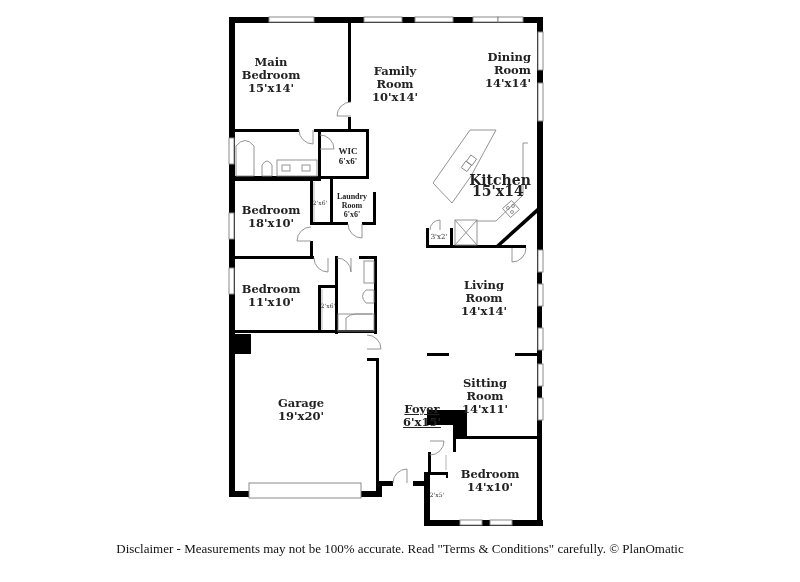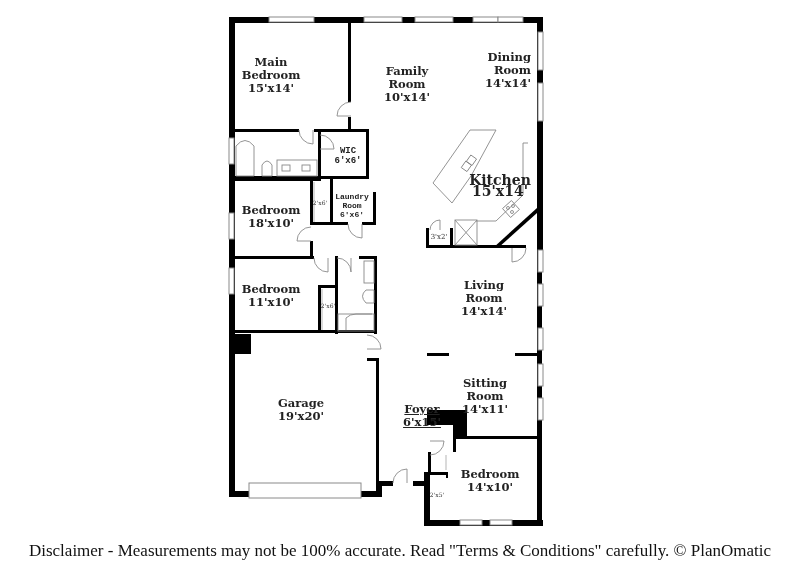--- a/index.html
+++ b/index.html
@@ -6,24 +6,24 @@
   body { width:800px; height:582px; position:relative; overflow:hidden; font-family:"DejaVu Serif", serif; }
   #plan { position:absolute; left:0; top:0; width:800px; height:582px; }
   .wall { fill:#000000; }
   .win { fill:#ffffff; stroke:#8a8a8a; stroke-width:1; }
   .win-line { stroke:#b5b5b5; stroke-width:1; }
   .fixture { fill:none; stroke:#888888; stroke-width:0.9; }
   .door { fill:none; stroke:#8a8a8a; stroke-width:0.9; }
   .room-label { position:absolute; text-align:center; font-family:"DejaVu Serif", serif; font-weight:bold; color:#222; font-size:11.5px; line-height:13px; transform:translateX(-50%); white-space:nowrap; }
   .room-label .dim { font-weight:bold; display:block; }
   .room-label .name { display:block; }
-  .small-label { position:absolute; font-family:Liberation Mono, monospace; font-size:6.5px; color:#222; transform:translateX(-50%); white-space:nowrap; }
+  .small-label { position:absolute; font-family:Liberation Serif, serif; font-size:6.5px; color:#222; transform:translateX(-50%); white-space:nowrap; }
   .small-label.mid { font-size:9px; font-weight:bold; line-height:10px; text-align:center; }
   .closet-label { position:absolute; font-family:"DejaVu Serif", serif; font-size:6px; color:#333; transform:translate(-50%,-50%); white-space:nowrap; }
-  #disclaimer { position:absolute; left:0; width:800px; top:541px; text-align:center; font-family:"Liberation Serif", serif; font-size:17px; color:#111; }
+  #disclaimer { position:absolute; left:0; width:800px; top:541px; text-align:center; font-family:"Liberation Serif", serif; font-size:13px; color:#111; }
 </style>
 </head>
 <body>
 
 <svg id="plan" viewBox="0 0 800 582">
 
   <g>
 
     <rect class="wall" x="229" y="17" width="314" height="6"></rect>
 
@@ -183,21 +183,21 @@
     <path class="door" d="M526,248 A14,14 0 0,1 512,262 L512,248"></path>
   </g>
 </svg>
 
 <div class="room-label" style="left:271px; top:56px;">
   <span class="name">Main</span>
   <span class="name">Bedroom</span>
   <span class="dim">15'x14'</span>
 </div>
 
-<div class="room-label" style="left:395px; top:65px;margin-left:12px;">
+<div class="room-label" style="left:395px; top:65px;">
   <span class="name">Family</span>
   <span class="name">Room</span>
   <span class="dim">10'x14'</span>
 </div>
 
 <div class="room-label" style="left:508px; top:51px;text-align:right;">
   <span class="name">Dining</span>
   <span class="name">Room</span>
   <span class="dim">14'x14'</span>
 </div>

